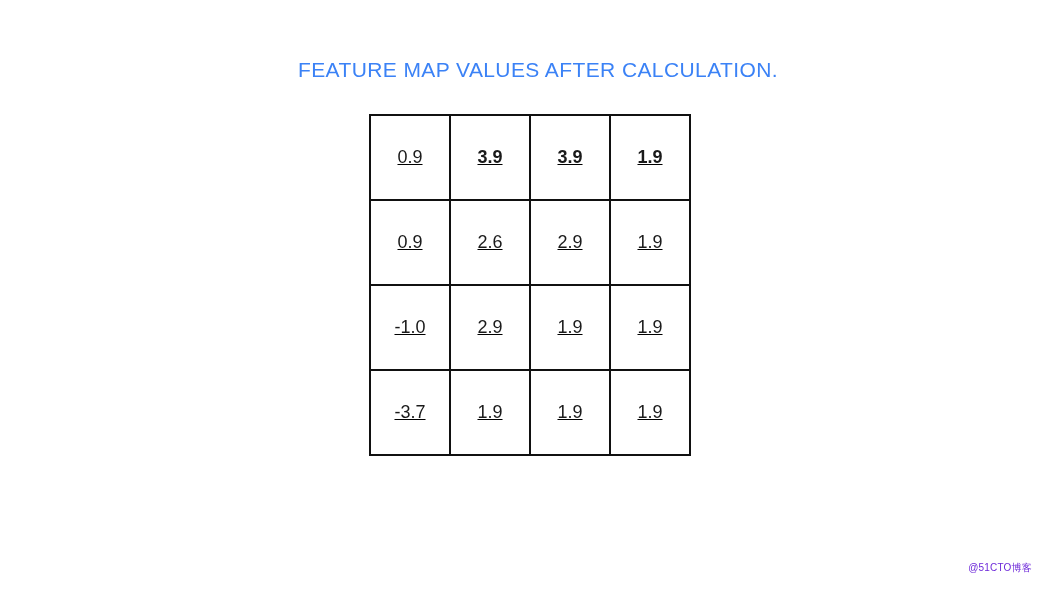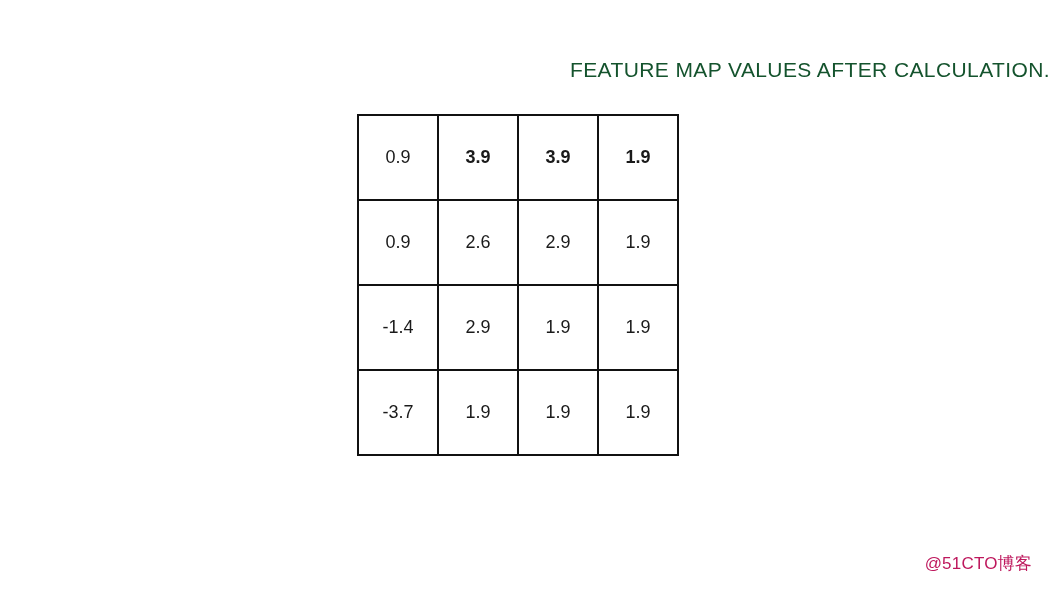--- a/index.html
+++ b/index.html
@@ -16,31 +16,32 @@
   }
   .slide {
     position: absolute;
     inset: 0;
   }
   .title {
     position: absolute;
     left: 0;
     right: 0;
     top: 58px;
-    text-align: right;
+    text-align: center;
     font-size: 21px;
     letter-spacing: 0.4px;
-    color: #14532d;
+    color: #3b82f6;
     font-weight: 400;
     padding-left: 26px;
   }
   .grid-wrap {
     position: absolute;
-    left: 357px;
+    left: 369px;
     top: 114px;
+    text-decoration: underline;
   }
   table.fmap {
     border-collapse: collapse;
     table-layout: fixed;
   }
   table.fmap td {
     width: 78px;
     height: 83px;
     border: 2px solid #111111;
     text-align: center;
@@ -50,22 +51,22 @@
     font-weight: 400;
     padding: 0;
   }
   table.fmap td.bold {
     font-weight: bold;
   }
   .watermark {
     position: absolute;
     right: 18px;
     bottom: 16px;
-    font-size: 17px;
-    color: #be185d;
+    font-size: 10px;
+    color: #6d28d9;
     letter-spacing: 0.2px;
   }
 </style>
 </head>
 <body>
 
 <div class="slide">
 
   <div class="title">FEATURE MAP VALUES AFTER CALCULATION.</div>
 
@@ -78,21 +79,21 @@
           <td class="bold">3.9</td>
           <td class="bold">1.9</td>
         </tr>
         <tr>
           <td>0.9</td>
           <td>2.6</td>
           <td>2.9</td>
           <td>1.9</td>
         </tr>
         <tr>
-          <td>-1.4</td>
+          <td>-1.0</td>
           <td>2.9</td>
           <td>1.9</td>
           <td>1.9</td>
         </tr>
         <tr>
           <td>-3.7</td>
           <td>1.9</td>
           <td>1.9</td>
           <td>1.9</td>
         </tr>

